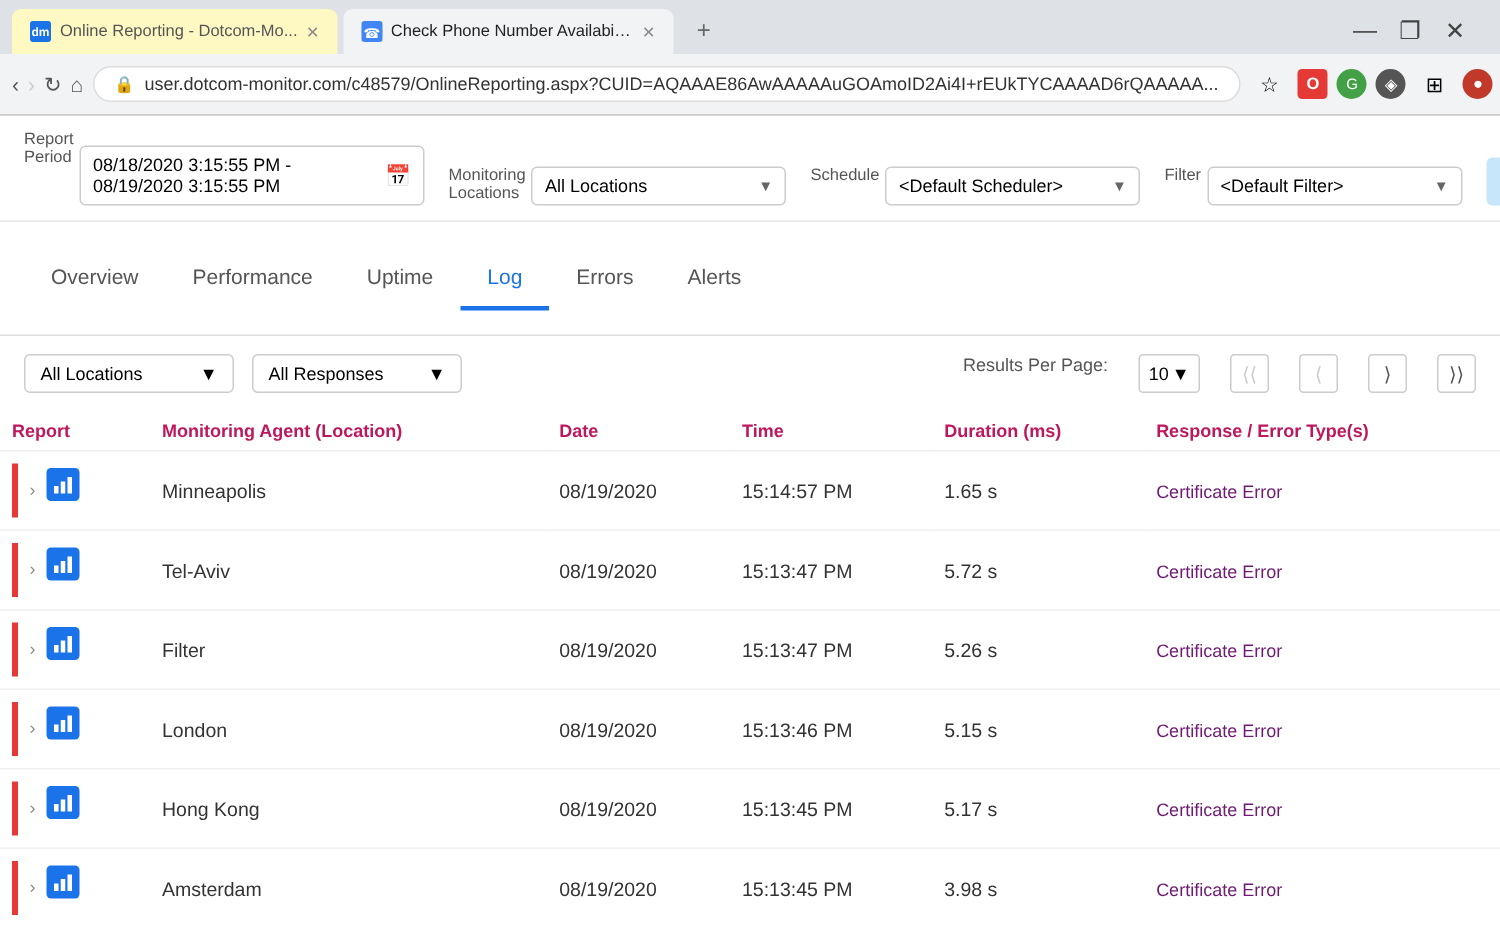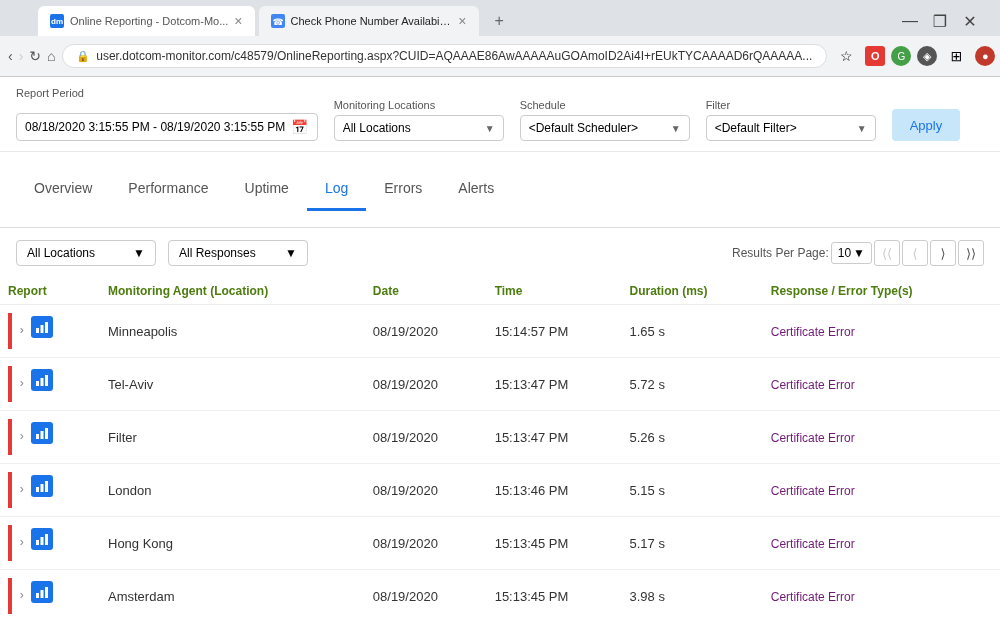--- a/index.html
+++ b/index.html
@@ -2,21 +2,21 @@
 <html><head>
   <meta charset="utf-8">
   <style>
     * { box-sizing: border-box; margin: 0; padding: 0; }
     body { font-family: Arial, sans-serif; font-size: 13px; background: #2b2b2b; width: 1000px; height: 625px; overflow: hidden; }
 
     
     .browser-chrome { background: #f1f3f4; border-bottom: 1px solid #ccc; }
     .tab-bar { display: flex; align-items: center; padding: 6px 8px 0; background: #dee1e6; gap: 4px; height: 36px; }
     .tab { display: flex; align-items: center; padding: 6px 12px; border-radius: 6px 6px 0 0; font-size: 12px; gap: 6px; max-width: 220px; height: 30px; }
-    .tab.inactive { background: #ffffff; color: #555; margin-left: 30px; }
+    .tab.inactive { background: #fef9c3; color: #555; }
     .tab.active { background: #f1f3f4; color: #222; }
     .tab-favicon { width: 14px; height: 14px; border-radius: 2px; flex-shrink: 0; }
     .tab-favicon.dm { background: #1a73e8; display: flex; align-items: center; justify-content: center; color: white; font-size: 8px; font-weight: bold; }
     .tab-favicon.cp { background: #4285f4; display: flex; align-items: center; justify-content: center; }
     .tab-title { font-size: 11px; overflow: hidden; text-overflow: ellipsis; white-space: nowrap; flex: 1; }
     .tab-close { font-size: 14px; color: #888; cursor: pointer; flex-shrink: 0; }
     .new-tab-btn { padding: 4px 8px; font-size: 16px; color: #666; cursor: pointer; margin-left: 4px; }
     .tab-spacer { flex: 1; }
     .window-controls { display: flex; align-items: center; gap: 2px; padding-right: 8px; }
     .win-btn { width: 28px; height: 22px; display: flex; align-items: center; justify-content: center; font-size: 16px; color: #444; cursor: pointer; }
@@ -31,45 +31,45 @@
     .ext-icon { width: 20px; height: 20px; border-radius: 3px; display: flex; align-items: center; justify-content: center; font-size: 11px; font-weight: bold; }
     .ext-red { background: #e53935; color: white; }
     .ext-circle-green { width: 20px; height: 20px; border-radius: 50%; background: #43a047; display: flex; align-items: center; justify-content: center; color: white; font-size: 10px; }
     .ext-circle-grey { width: 20px; height: 20px; border-radius: 50%; background: #555; display: flex; align-items: center; justify-content: center; color: white; font-size: 11px; }
     .ext-circle-dark { width: 20px; height: 20px; border-radius: 50%; background: #c0392b; display: flex; align-items: center; justify-content: center; color: white; font-size: 11px; font-weight: bold; }
 
     
     .page-content { background: white; height: calc(625px - 76px); overflow: hidden; }
 
     .controls-bar { display: flex; align-items: flex-end; gap: 16px; padding: 10px 16px; border-bottom: 1px solid #e8e8e8; }
-    .control-group { display: flex; flex-direction: column; gap: 4px; }
+    .control-group { display: flex; flex-direction: row; gap: 4px; }
     .control-label { font-size: 11px; color: #555; }
     .date-input { display: flex; align-items: center; border: 1px solid #ccc; border-radius: 4px; padding: 5px 8px; font-size: 12px; gap: 6px; min-width: 230px; margin-top: 10px; }
     .date-input .cal-icon { color: #666; font-size: 14px; }
     .select-dropdown { display: flex; align-items: center; border: 1px solid #ccc; border-radius: 4px; padding: 5px 8px; font-size: 12px; gap: 4px; min-width: 160px; background: white; cursor: pointer; }
     .select-dropdown .chevron { font-size: 10px; color: #666; margin-left: auto; }
     .select-wide { min-width: 170px; }
     .apply-btn { padding: 7px 18px; background: #c8e6fa; color: #1a73e8; border: none; border-radius: 4px; font-size: 13px; cursor: pointer; height: 32px; }
 
     .notice-bar { background: #5a5a5a; color: #ddd; padding: 8px 16px; font-size: 12px; }
 
     .tabs-row { display: flex; border-bottom: 1px solid #ddd; padding: 16px 16px; }
     .tab-item { padding: 12px 18px; font-size: 14px; color: #555; cursor: pointer; border-bottom: 3px solid transparent; }
     .tab-item.active { color: #1a73e8; border-bottom: 3px solid #1a73e8; }
 
     .filter-row { display: flex; align-items: center; padding: 12px 16px; gap: 12px; }
     .filter-select { display: flex; align-items: center; border: 1px solid #ccc; border-radius: 4px; padding: 5px 10px; font-size: 12px; gap: 4px; min-width: 140px; cursor: pointer; background: white; }
-    .pagination { margin-left: auto; display: flex; align-items: center; gap: 2px; }
+    .pagination { margin-left: auto; display: flex; gap: 20px; }
     .page-btn { width: 26px; height: 26px; display: flex; align-items: center; justify-content: center; border: 1px solid #ccc; border-radius: 3px; cursor: pointer; font-size: 13px; color: #555; background: white; }
     .page-btn.disabled { color: #ccc; cursor: default; }
     .results-label { font-size: 12px; color: #555; }
     .results-select { display: flex; align-items: center; border: 1px solid #ccc; border-radius: 3px; padding: 3px 6px; font-size: 12px; gap: 2px; cursor: pointer; }
 
     .data-table { width: 100%; border-collapse: collapse; }
-    .data-table th { text-align: left; font-size: 12px; font-weight: 600; color: #4d7c0f; padding: 6px 8px; border-bottom: 1px solid #eee; }
+    .data-table th { text-align: left; font-size: 12px; font-weight: 600; color: #be185d; padding: 6px 8px; border-bottom: 1px solid #eee; }
     .data-table td { padding: 8px 8px; border-bottom: 1px solid #f0f0f0; font-size: 13px; color: #333; vertical-align: middle; }
     .expand-btn { color: #888; cursor: pointer; font-size: 12px; }
     .error-badge { color: #701a75; font-weight: 500; font-size: 12px; }
     .table-container { overflow-y: auto; max-height: 340px; position: relative; }
   </style>
 </head>
 <body>
 
 <div class="browser-chrome">
 

